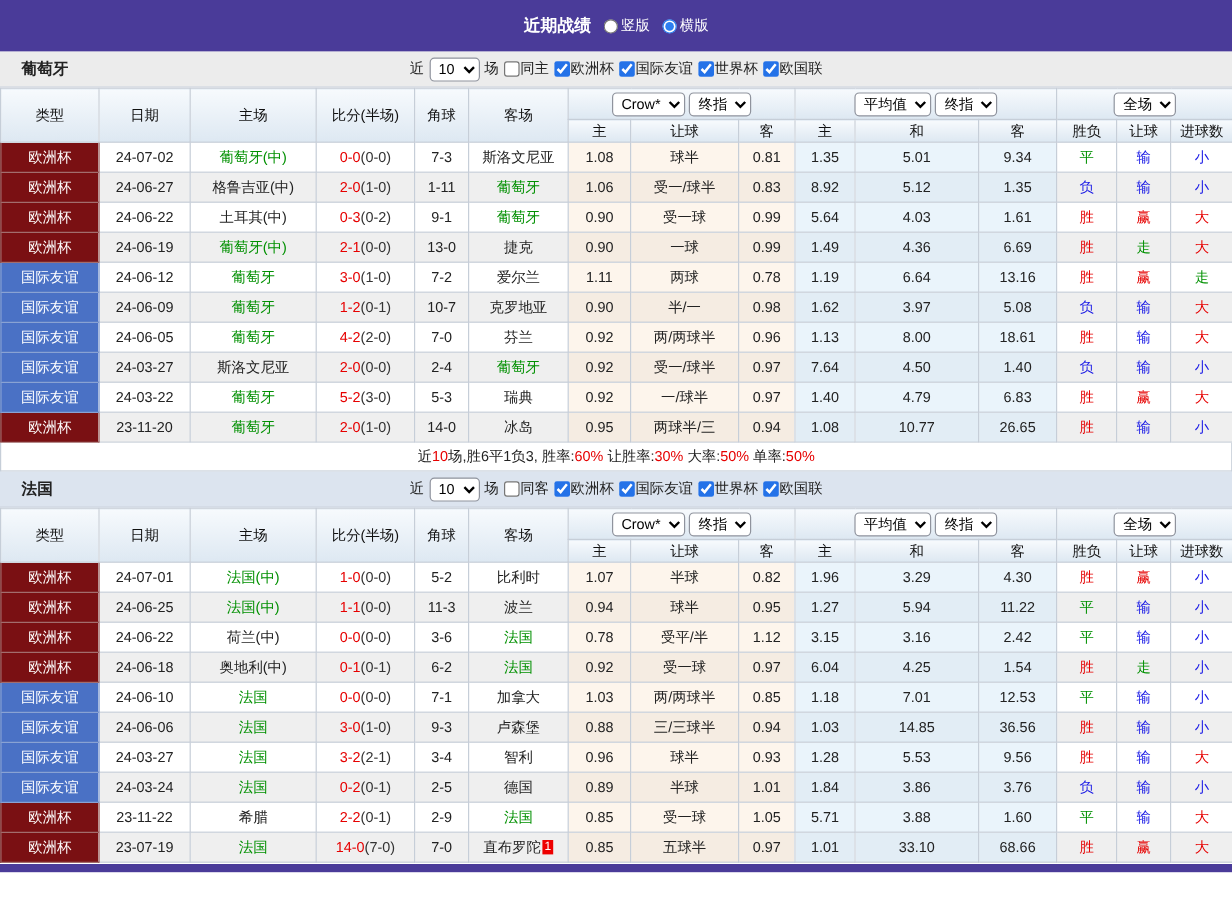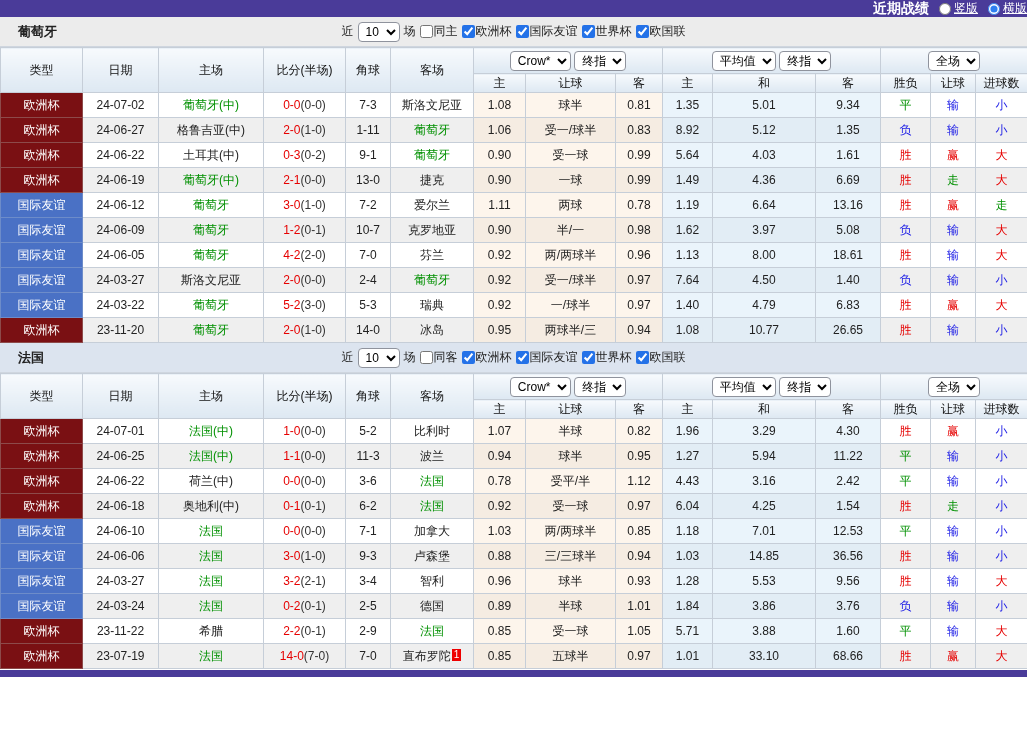--- a/index.html
+++ b/index.html
@@ -5,30 +5,30 @@
   * { box-sizing: border-box; margin: 0; padding: 0; }
   body {
     width: 1027px;
     font-family: "Liberation Sans", "DejaVu Sans", sans-serif;
     background: #fff;
     color: #222;
     font-size: 12px;
   }
   
   .topbar {
-    height: 17px;
+    height: 43px;
     background: #4a3b99;
     display: flex;
-    justify-content: flex-end;
+    justify-content: center;
     align-items: center;
     gap: 10px;
     color: #fff;
   }
   .topbar .title { font-size: 14px; font-weight: bold; }
-  .topbar label { display: inline-flex; align-items: center; gap: 3px; font-size: 12px; cursor: pointer; text-decoration: underline; }
+  .topbar label { display: inline-flex; align-items: center; gap: 3px; font-size: 12px; cursor: pointer; }
   .topbar input[type=radio] { width: 12px; height: 12px; accent-color: #2d7ff0; }
   
   .filterbar {
     position: relative;
     height: 30px;
     display: flex;
     justify-content: center;
     align-items: center;
     gap: 4px;
     border-bottom: 1px solid #cfd6df;
@@ -371,20 +371,21 @@
           <td class="c-odds">0.94</td>
           <td class="c-avg">1.08</td>
           <td class="c-avg">10.77</td>
           <td class="c-avg">26.65</td>
           <td class="t-r">胜</td>
           <td class="t-b">输</td>
           <td class="t-b">小</td>
         </tr>
       </tbody>
   </table>
+  <div class="summary"><span>近</span><span class="t-r">10</span><span>场,胜6平1负3, 胜率:</span><span class="t-r">60%</span><span> 让胜率:</span><span class="t-r">30%</span><span> 大率:</span><span class="t-r">50%</span><span> 单率:</span><span class="t-r">50%</span></div>
 </div>
 
 <div>
   <div class="filterbar fr">
     <span class="team">法国</span>
     <span>近</span>
     <select><option>10</option></select>
     <span>场</span>
     <label class="comp-label">
       <input type="checkbox" style="">
@@ -495,21 +496,21 @@
         <tr>
           <td class="comp-euro">欧洲杯</td>
           <td>24-06-22</td>
           <td><span>荷兰(中)</span></td>
           <td><span class="score-main">0-0</span><span class="score-half">(0-0)</span></td>
           <td>3-6</td>
           <td><span class="hl">法国</span></td>
           <td class="c-odds">0.78</td>
           <td class="c-odds">受平/半</td>
           <td class="c-odds">1.12</td>
-          <td class="c-avg">4.43</td>
+          <td class="c-avg">3.15</td>
           <td class="c-avg">3.16</td>
           <td class="c-avg">2.42</td>
           <td class="t-g">平</td>
           <td class="t-b">输</td>
           <td class="t-b">小</td>
         </tr>
         <tr>
           <td class="comp-euro">欧洲杯</td>
           <td>24-06-18</td>
           <td><span>奥地利(中)</span></td>

